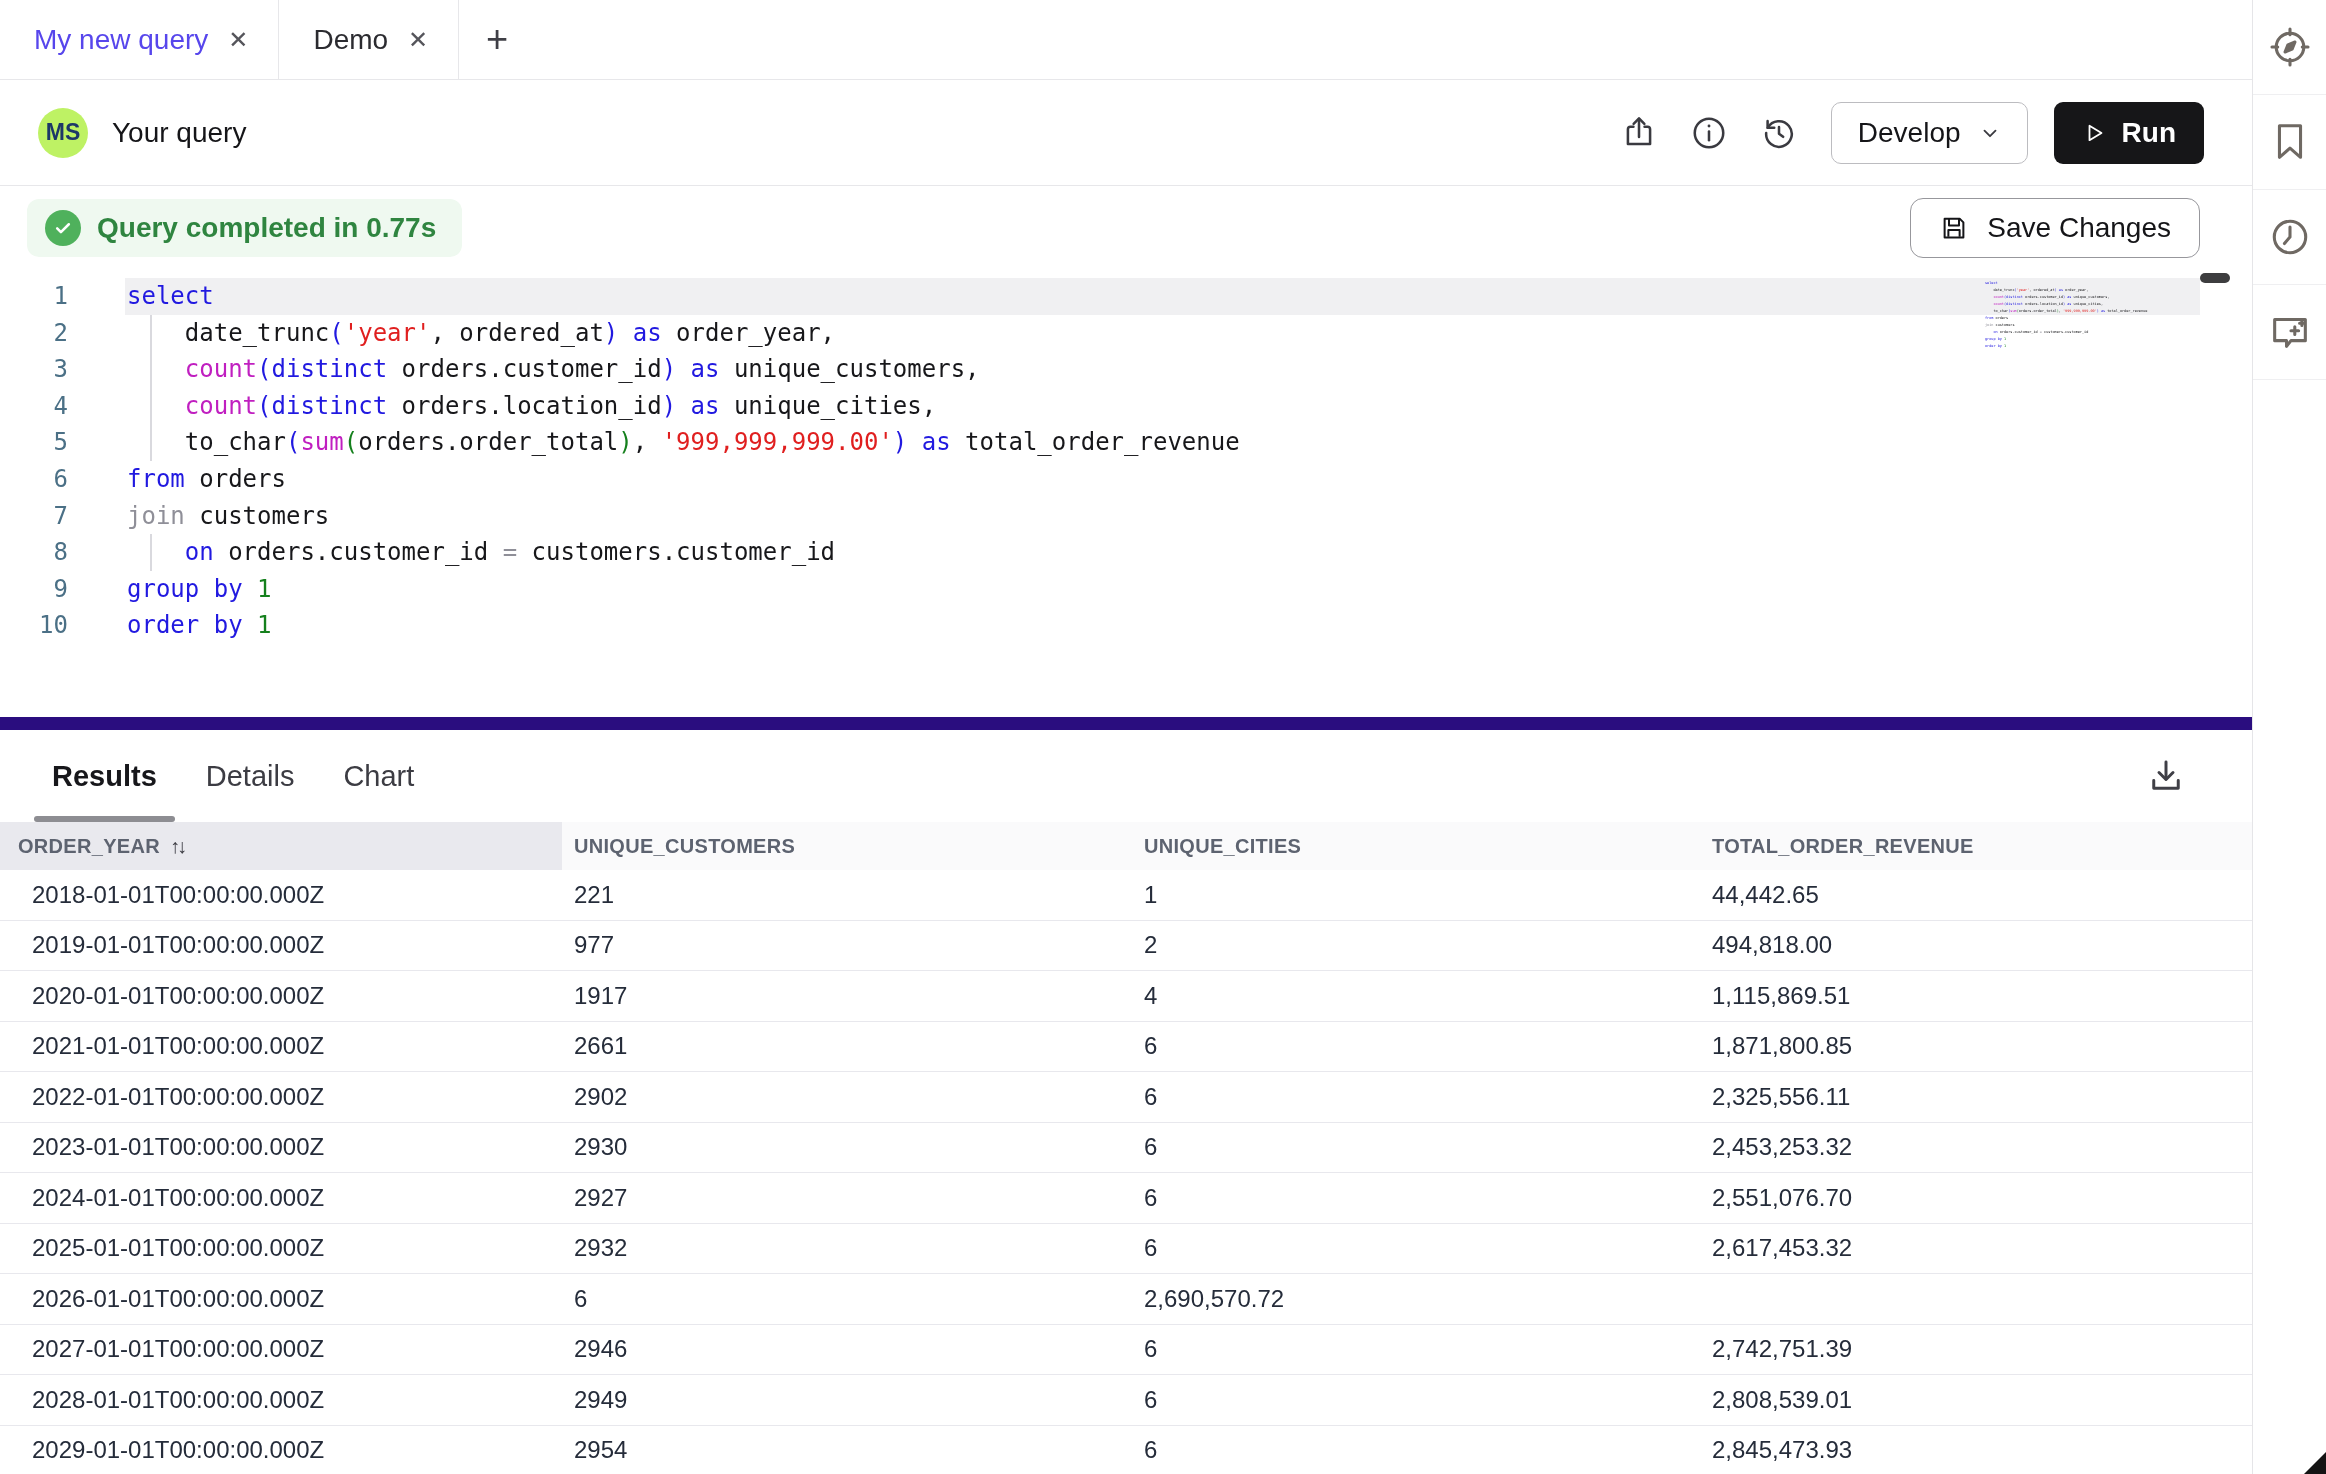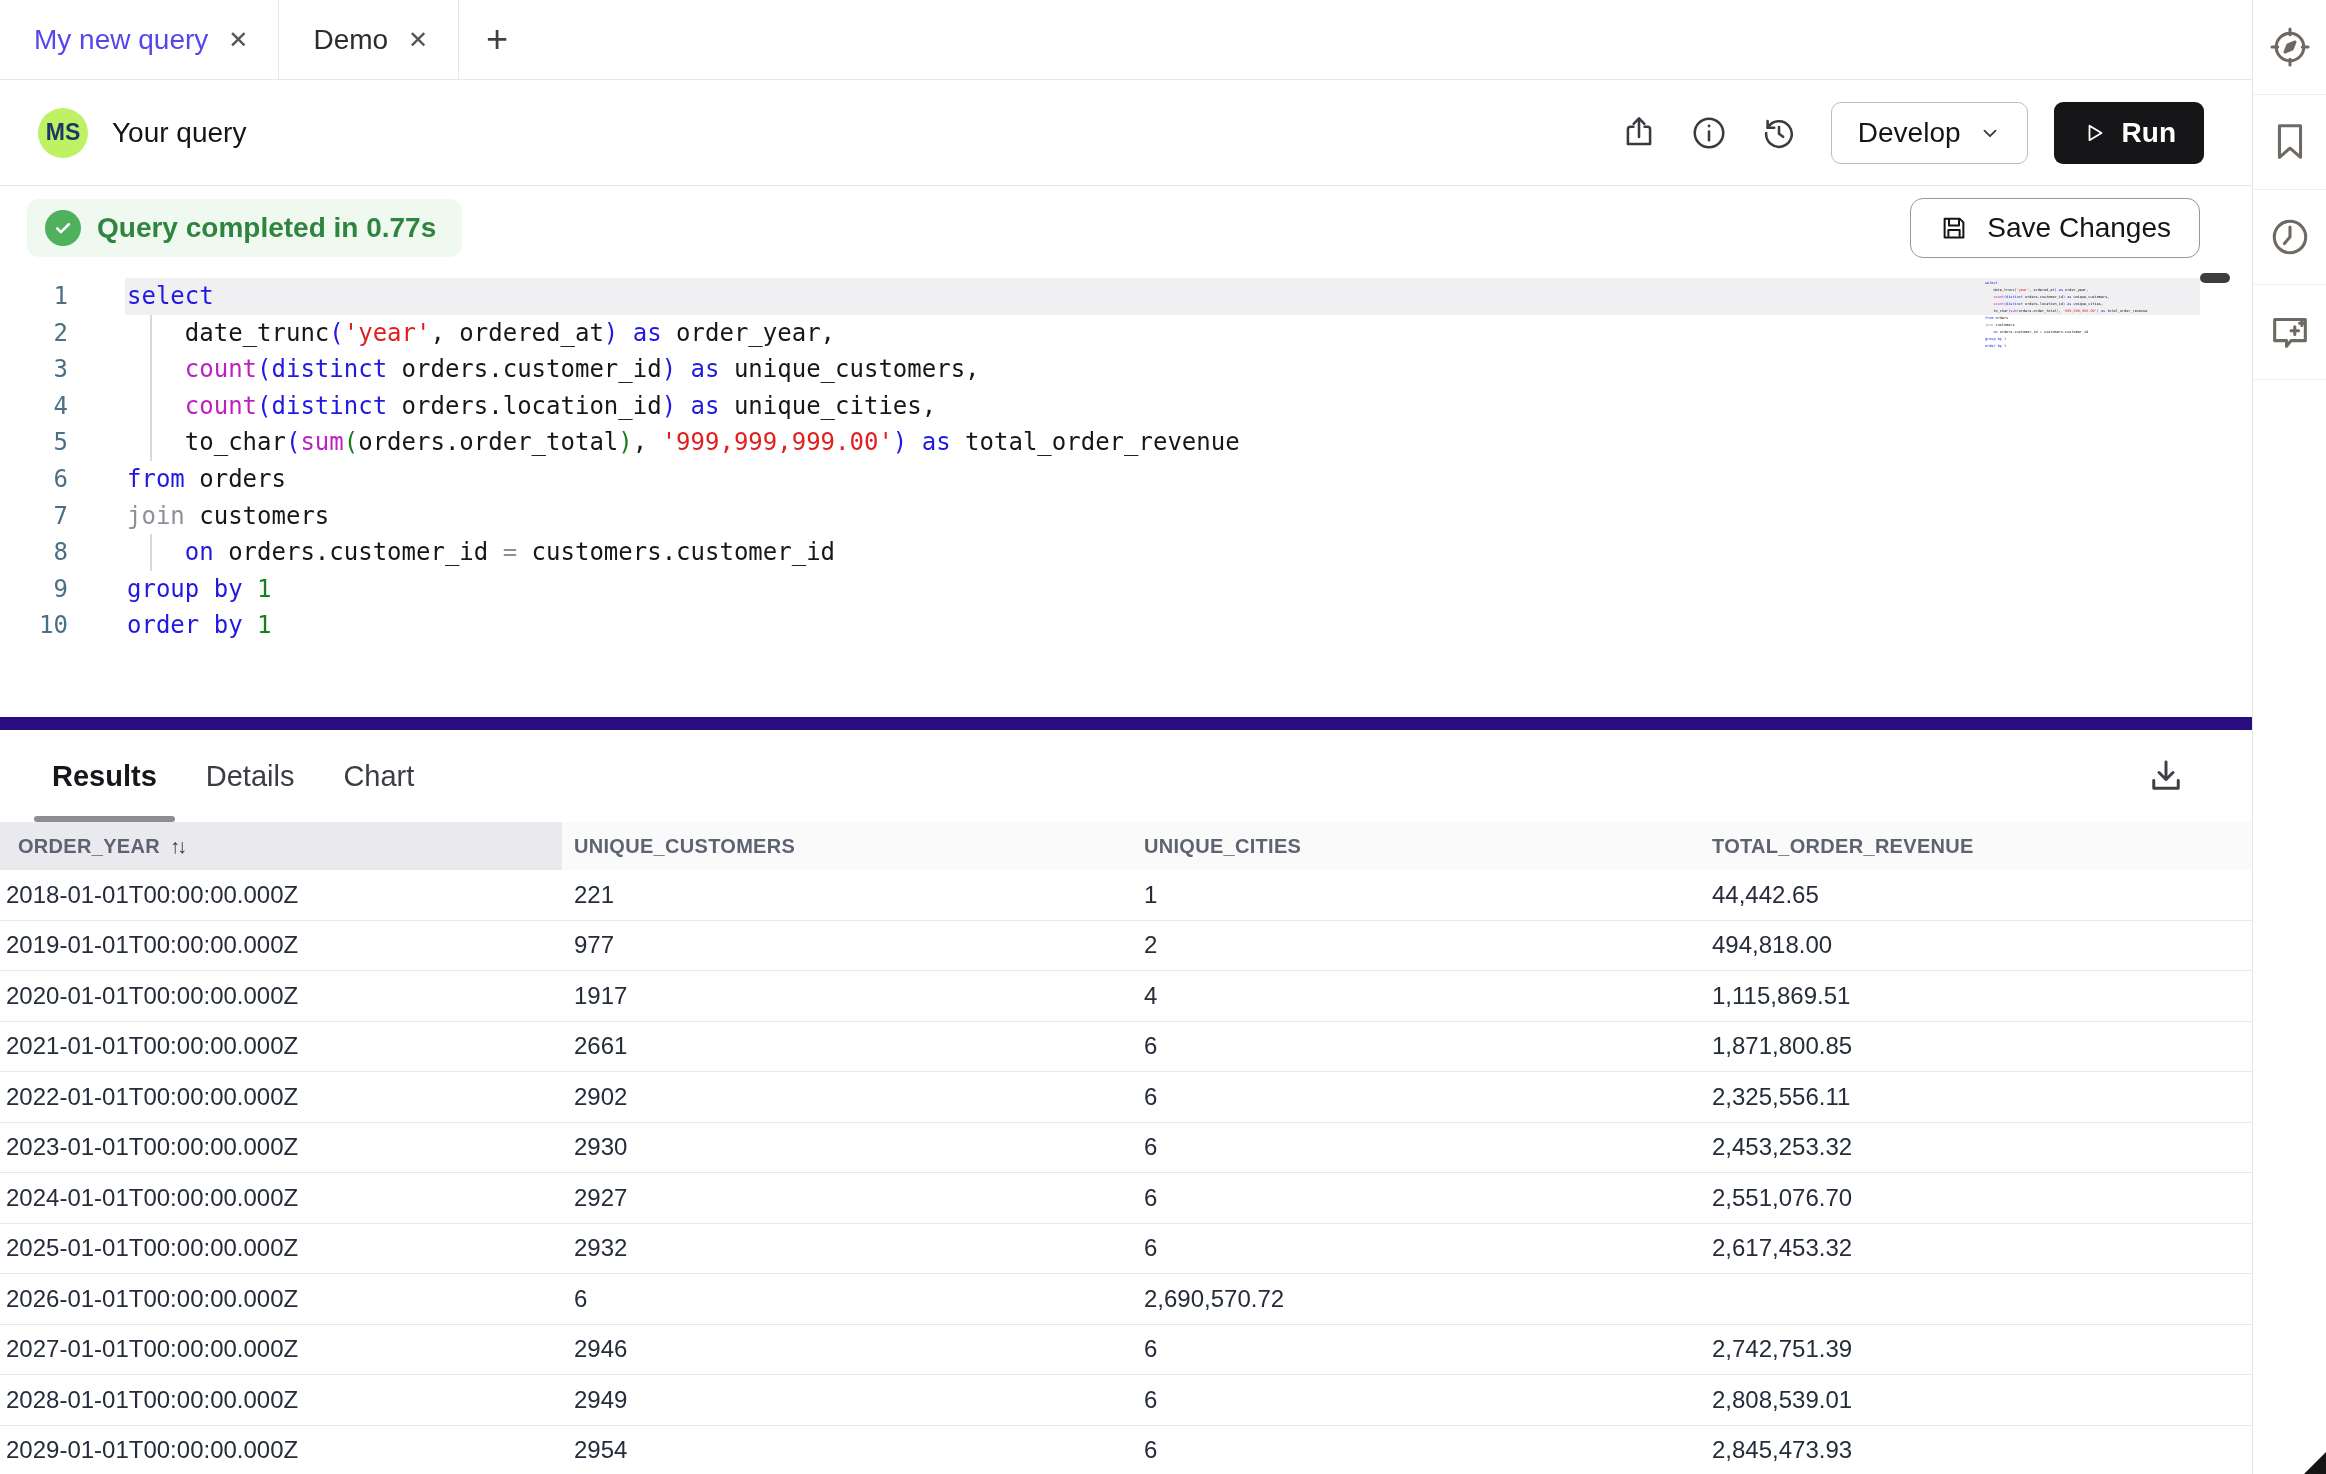--- a/index.html
+++ b/index.html
@@ -104,21 +104,21 @@
   .grid { width:2252px; }
   .grid-head { display:grid; grid-template-columns:562px 570px 568px 552px; height:48px;
     background:#fafafb; }
   .hcell { display:flex; align-items:center; padding-left:12px; font-size:20px; font-weight:700;
     color:#5d6370; letter-spacing:0.3px; cursor:pointer; }
   .hcell.first { padding-left:18px; background:#e9e9ee; }
   .sort-glyph { margin-left:10px; font-size:20px; color:#3c3c43; letter-spacing:-3px; font-weight:400; }
   .grid-body .grow { display:grid; grid-template-columns:562px 570px 568px 552px; height:50.5px;
     border-bottom:1px solid #e8e8ed; }
   .gcell { display:flex; align-items:center; padding-left:12px; font-size:24px; color:#252c3a; }
-  .gcell.first { padding-left:6px; }
+  .gcell.first { padding-left:32px; }
 
   
   .grip { position:absolute; right:0; bottom:0; width:0; height:0;
     border-left:22px solid transparent; border-bottom:22px solid #141414; }
 </style>
 </head>
 <body>
 
 <div class="page">
   <div class="main">

